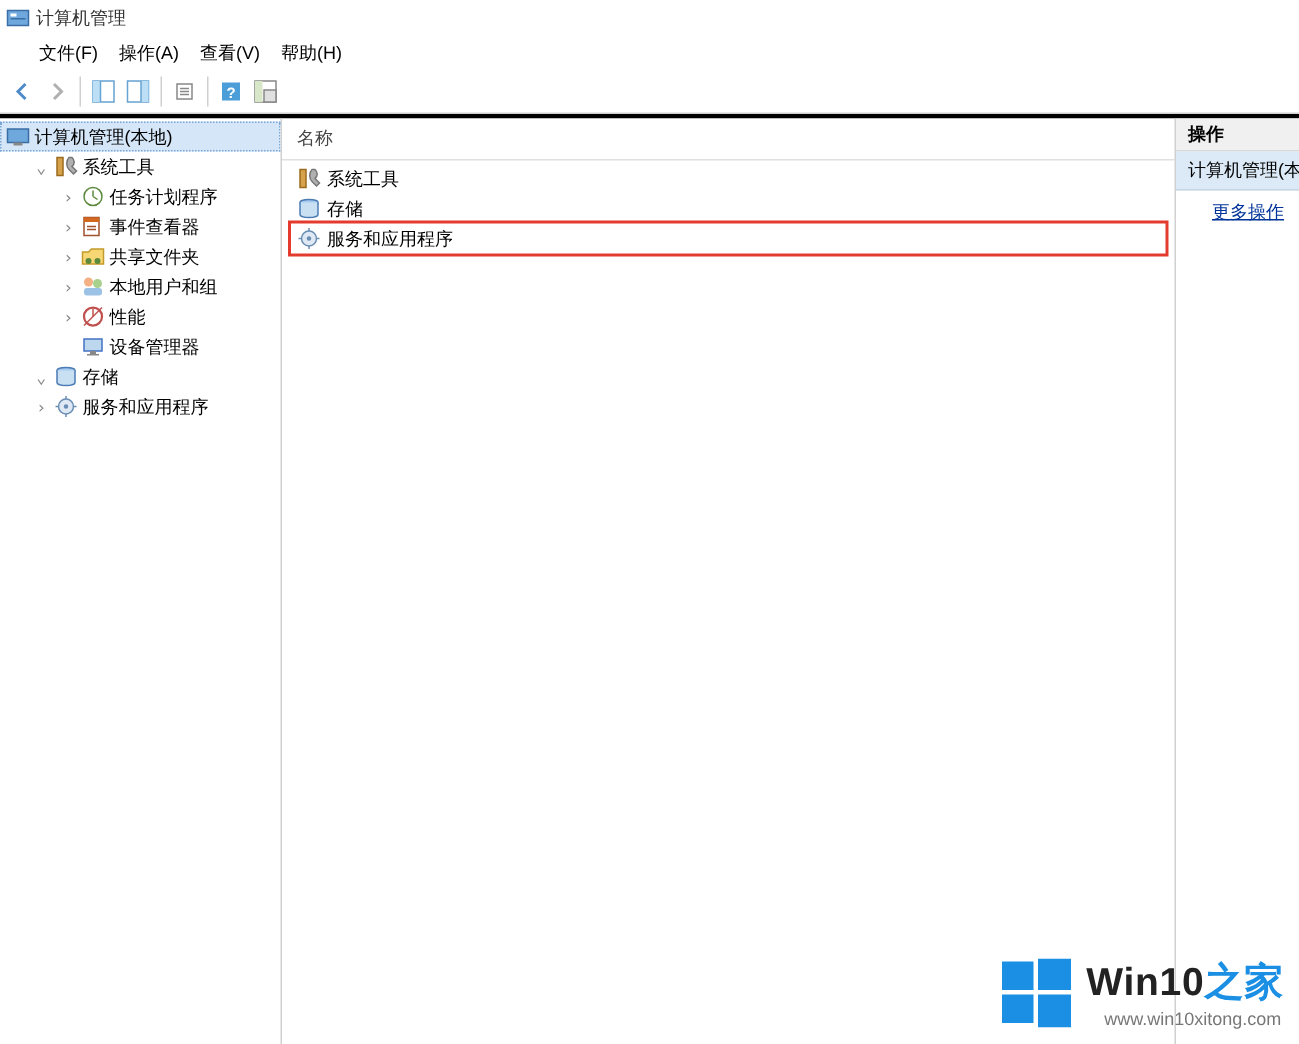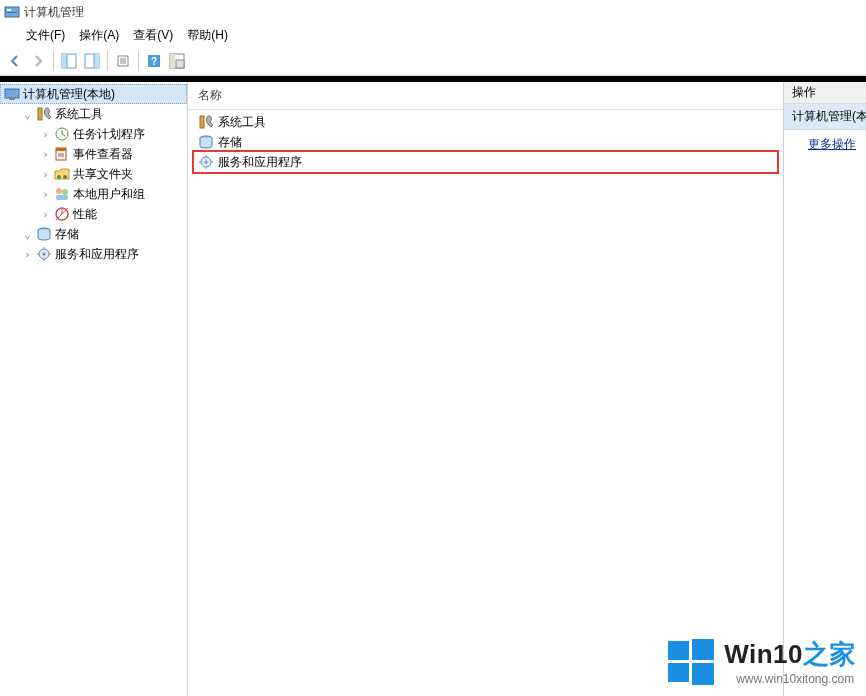--- a/index.html
+++ b/index.html
@@ -44,21 +44,21 @@
   .tb-btn {
     width: 22px; height: 22px;
     display: flex; align-items: center; justify-content: center;
     border: 1px solid transparent;
     background: #fff;
   }
   .tb-sep { width: 1px; height: 20px; background: #d0d0d0; margin: 0 3px; }
   .workspace {
     display: flex;
     height: calc(100% - 76px);
-    border-top: 6px solid #000000;
+    border-top: 3px solid #000000;
   }
   .pane {
     background: #fff;
     overflow: auto;
   }
   .tree-pane { width: 188px; border-right: 1px solid #d0d0d0; padding: 2px 0; }
   .list-pane { flex: 1; border-right: 1px solid #d0d0d0; }
   .action-pane { width: 82px; }
   .tree { list-style: none; margin: 0; padding: 0; }
   .tree ul { list-style: none; margin: 0; padding: 0 0 0 18px; }
@@ -68,21 +68,21 @@
   }
   .tree-row.selected { background: #d4e6f7; border: 1px dotted #7aa7d7; padding: 0 3px; }
   .tw { width: 11px; text-align: center; color: #888; font-family: monospace; font-size: 11px; user-select: none; }
   .ic { width: 16px; height: 16px; display: inline-flex; align-items: center; justify-content: center; }
   .list-header { height: 28px; border-bottom: 1px solid #e0e0e0; display: flex; align-items: center; padding: 0 10px; color: #444; }
   .list-body { padding: 2px 6px; }
   .list-row { display: flex; align-items: center; gap: 4px; height: 20px; padding: 0 4px; cursor: default; }
   .list-row.highlight { outline: 2px solid #e53b2e; outline-offset: 0; padding-right: 60px; }
   .action-header {
     background: #f0f0f0; height: 22px; display: flex; align-items: center;
-    padding: 4px 8px; border-bottom: 1px solid #d9d9d9; font-weight: normal;
+    padding: 4px 8px; border-bottom: 1px solid #d9d9d9; font-weight: bold;
   }
   .action-sect {
     background: #dbeaf6; padding: 4px 8px; border-bottom: 1px solid #c8d6e2;
     white-space: nowrap; overflow: hidden;
   }
   .action-link { padding: 6px 8px 6px 24px; color: #003399; cursor: default; white-space: nowrap; overflow: hidden; text-decoration: underline; }
   .watermark {
     position: absolute; right: 10px; bottom: 10px;
     display: flex; align-items: center; gap: 10px;
     pointer-events: none;
@@ -251,20 +251,33 @@
                   <div class="tree-row">
                 <span class="tw">›</span>
                 <span class="ic">
                       <svg width="16" height="16" viewBox="0 0 16 16">
                         <circle cx="8" cy="8" r="6" fill="none" stroke="#c0504d" stroke-width="1.5"></circle>
                         <line x1="8" y1="8" x2="8" y2="3" stroke="#c0504d"></line>
                         <line x1="2" y1="14" x2="14" y2="2" stroke="#c0504d"></line>
                       </svg>
                     </span>
                 <span>性能</span>
+              </div>
+                </li>
+              <li>
+                  <div class="tree-row">
+                <span class="tw"></span>
+                <span class="ic">
+                      <svg width="16" height="16" viewBox="0 0 16 16">
+                        <rect x="2" y="3" width="12" height="8" fill="#bdd7ee" stroke="#4472c4"></rect>
+                        <rect x="6" y="11" width="4" height="2" fill="#888"></rect>
+                        <rect x="4" y="13" width="8" height="1" fill="#888"></rect>
+                      </svg>
+                    </span>
+                <span>设备管理器</span>
               </div>
                 </li>
             </ul>
           </li>
 
           <li>
             <div class="tree-row">
               <span class="tw">⌄</span>
               <span class="ic">
                 <svg width="16" height="16" viewBox="0 0 16 16">

